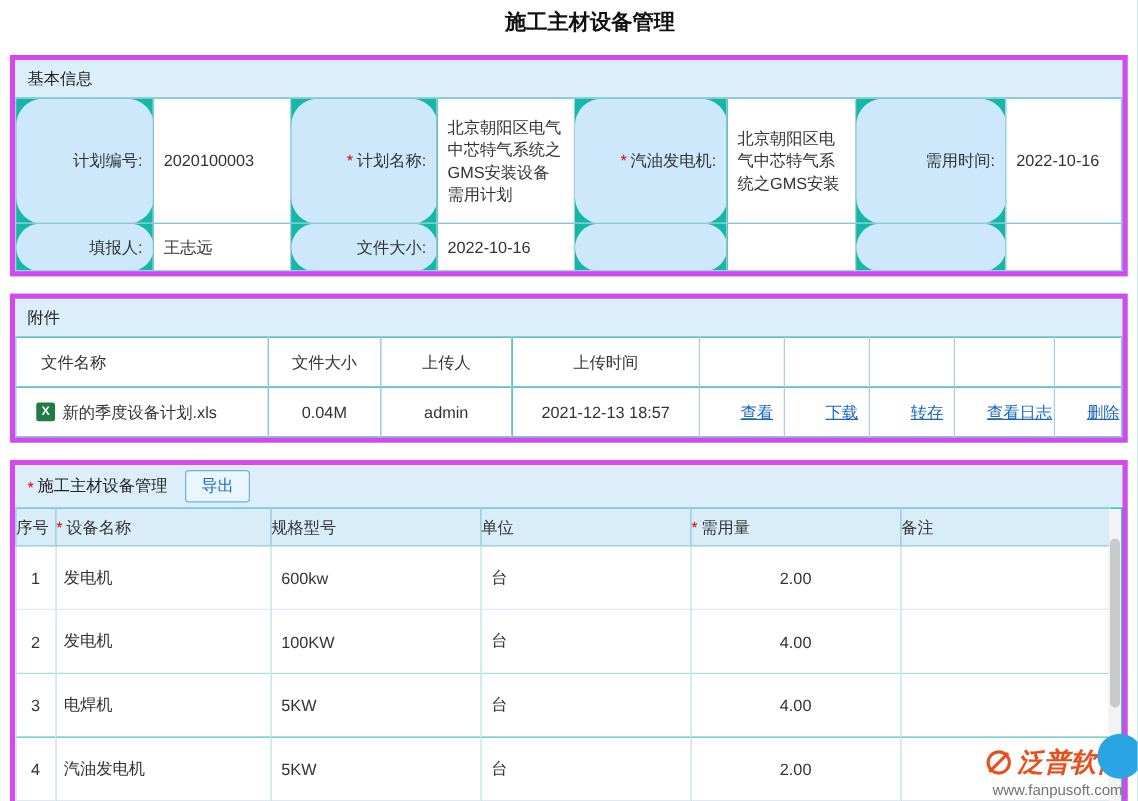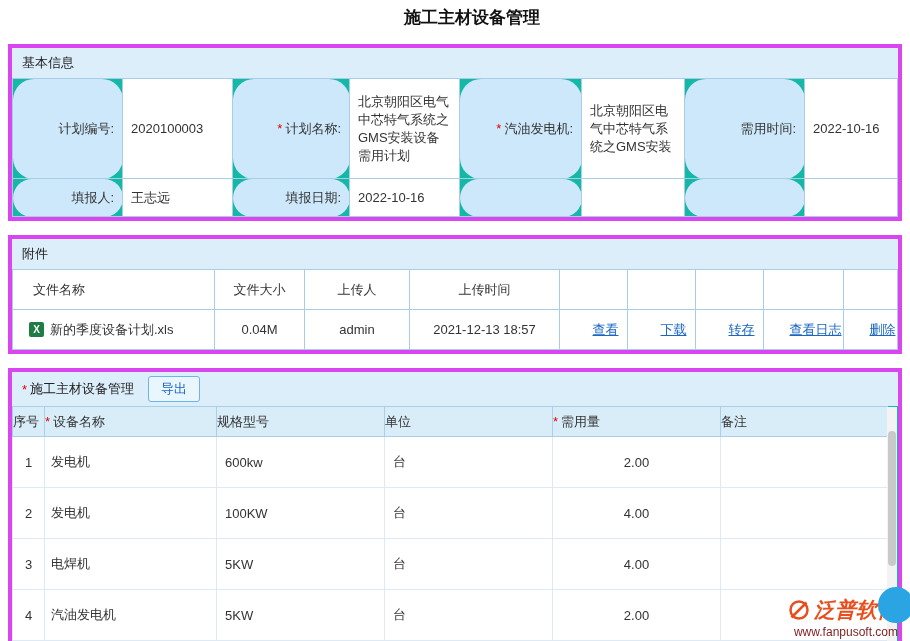--- a/index.html
+++ b/index.html
@@ -53,21 +53,21 @@
 
   .scrollbar { position:absolute; top:35px; right:1px; bottom:1px; width:10px;
     background:#f3f3f3; }
   .scroll-thumb { position:absolute; top:24px; left:1px; right:1px; height:135px;
     background:#c9c9c9; border-radius:4px; }
 
   
   .brand { position:absolute; right:12px; bottom:2px; text-align:right; z-index:6; }
   .brand-row { display:flex; align-items:center; justify-content:flex-end; gap:4px; }
   .brand-name { font-size:21px; font-weight:bold; color:#e84f1c; font-style:italic; }
-  .brand-site { font-size:12px; color:#7f1d1d; margin-top:1px; }
+  .brand-site { font-size:12px; color:#737373; margin-top:1px; }
   .float-circle { position:absolute; right:-16px; bottom:16px; width:36px; height:36px;
     border-radius:50%; background:#2ba4e4; z-index:5; }
 </style>
 </head>
 <body>
 
 <div class="page">
 
   <div class="page-title">施工主材设备管理</div>
 
@@ -104,21 +104,21 @@
             <span>需用时间:</span>
           </td>
           <td class="val">2022-10-16</td>
         </tr>
         <tr class="r2">
           <td class="lbl">
             <span>填报人:</span>
           </td>
           <td class="val">王志远</td>
           <td class="lbl">
-            <span>填报日期:</span>
+            <span>文件大小:</span>
           </td>
           <td class="val">2022-10-16</td>
           <td class="lbl"></td>
           <td class="val"></td>
           <td class="lbl"></td>
           <td class="val"></td>
         </tr>
       </tbody>
     </table>
   </section>

